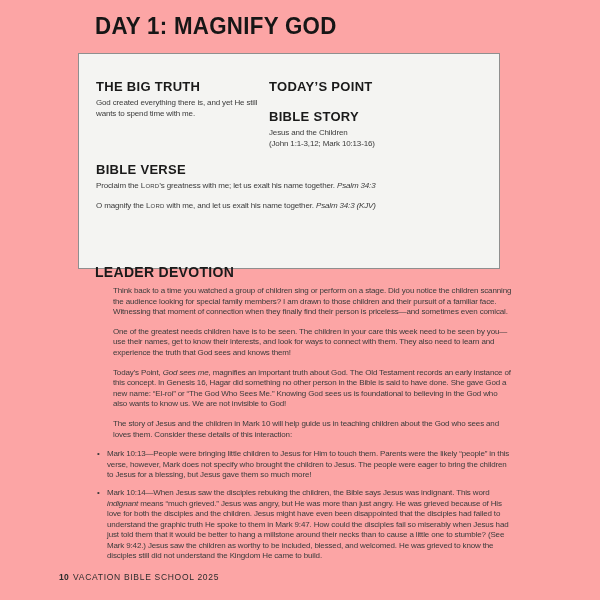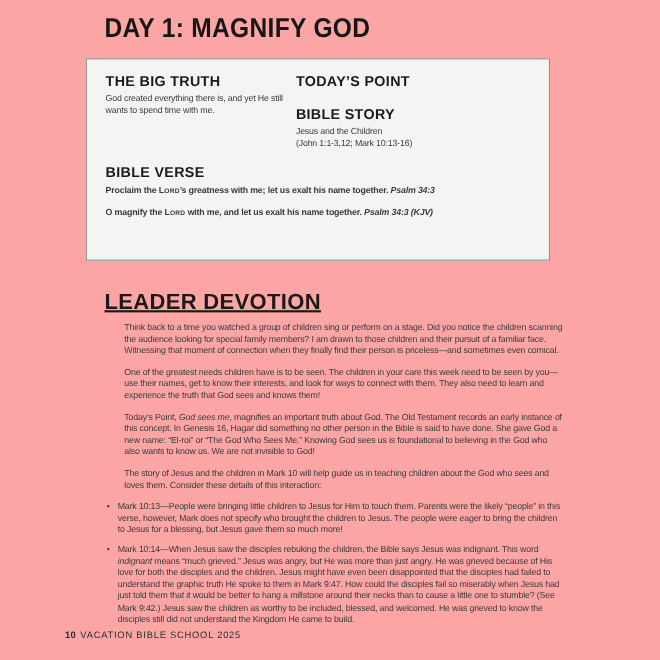--- a/index.html
+++ b/index.html
@@ -24,24 +24,24 @@
     color: #161616;
     transform: scale(0.97, 1.08);
     transform-origin: 0 0;
     white-space: nowrap;
   }
   .info-box {
     position: absolute;
     left: 78px;
     top: 53px;
     width: 422px;
-    height: 184px;
+    height: 216px;
     background: #f4f4f2;
     border: 1px solid #8f8f8f;
-    padding: 12px 17px 10px 17px;
+    padding: 25px 17px 10px 17px;
   }
   .cols {
     display: grid;
     grid-template-columns: 173px 1fr;
     column-gap: 0;
   }
   h2.sec-heading {
     margin: 0 0 4px 0;
     font-size: 13px;
     font-weight: 800;
@@ -53,29 +53,29 @@
     margin: 0;
     font-size: 8px;
     line-height: 10.6px;
     letter-spacing: -0.15px;
     color: #3b3b3b;
   }
   .sec-zoom-in { margin-top: 13px; }
   .sec-todays-point { margin-top: 0; }
   .sec-bible-story { margin-top: 15px; }
   .sec-bible-verse { margin-top: 13px; }
-  .sec-bible-verse .verse { margin: 0 0 9px 0; font-weight: bold; }
+  .sec-bible-verse .verse { margin: 0 0 9px 0; }
   .sec-bible-verse .verse:first-of-type { margin-top: 2px; }
   .devotion {
     position: absolute;
     left: 95px;
     top: 264px;
     width: 418px;
   }
-  .devotion h2.sec-heading { font-size: 20px; margin-bottom: 6px; text-decoration: underline; }
+  .devotion h2.sec-heading { font-size: 14px; margin-bottom: 6px; }
   .devotion p { margin: 0 0 9px 18px; }
   .devotion ul {
     margin: 0;
     padding: 0 0 0 12px;
     list-style: none;
   }
   .devotion li {
     position: relative;
     margin: 0 0 7px 0;
   }

